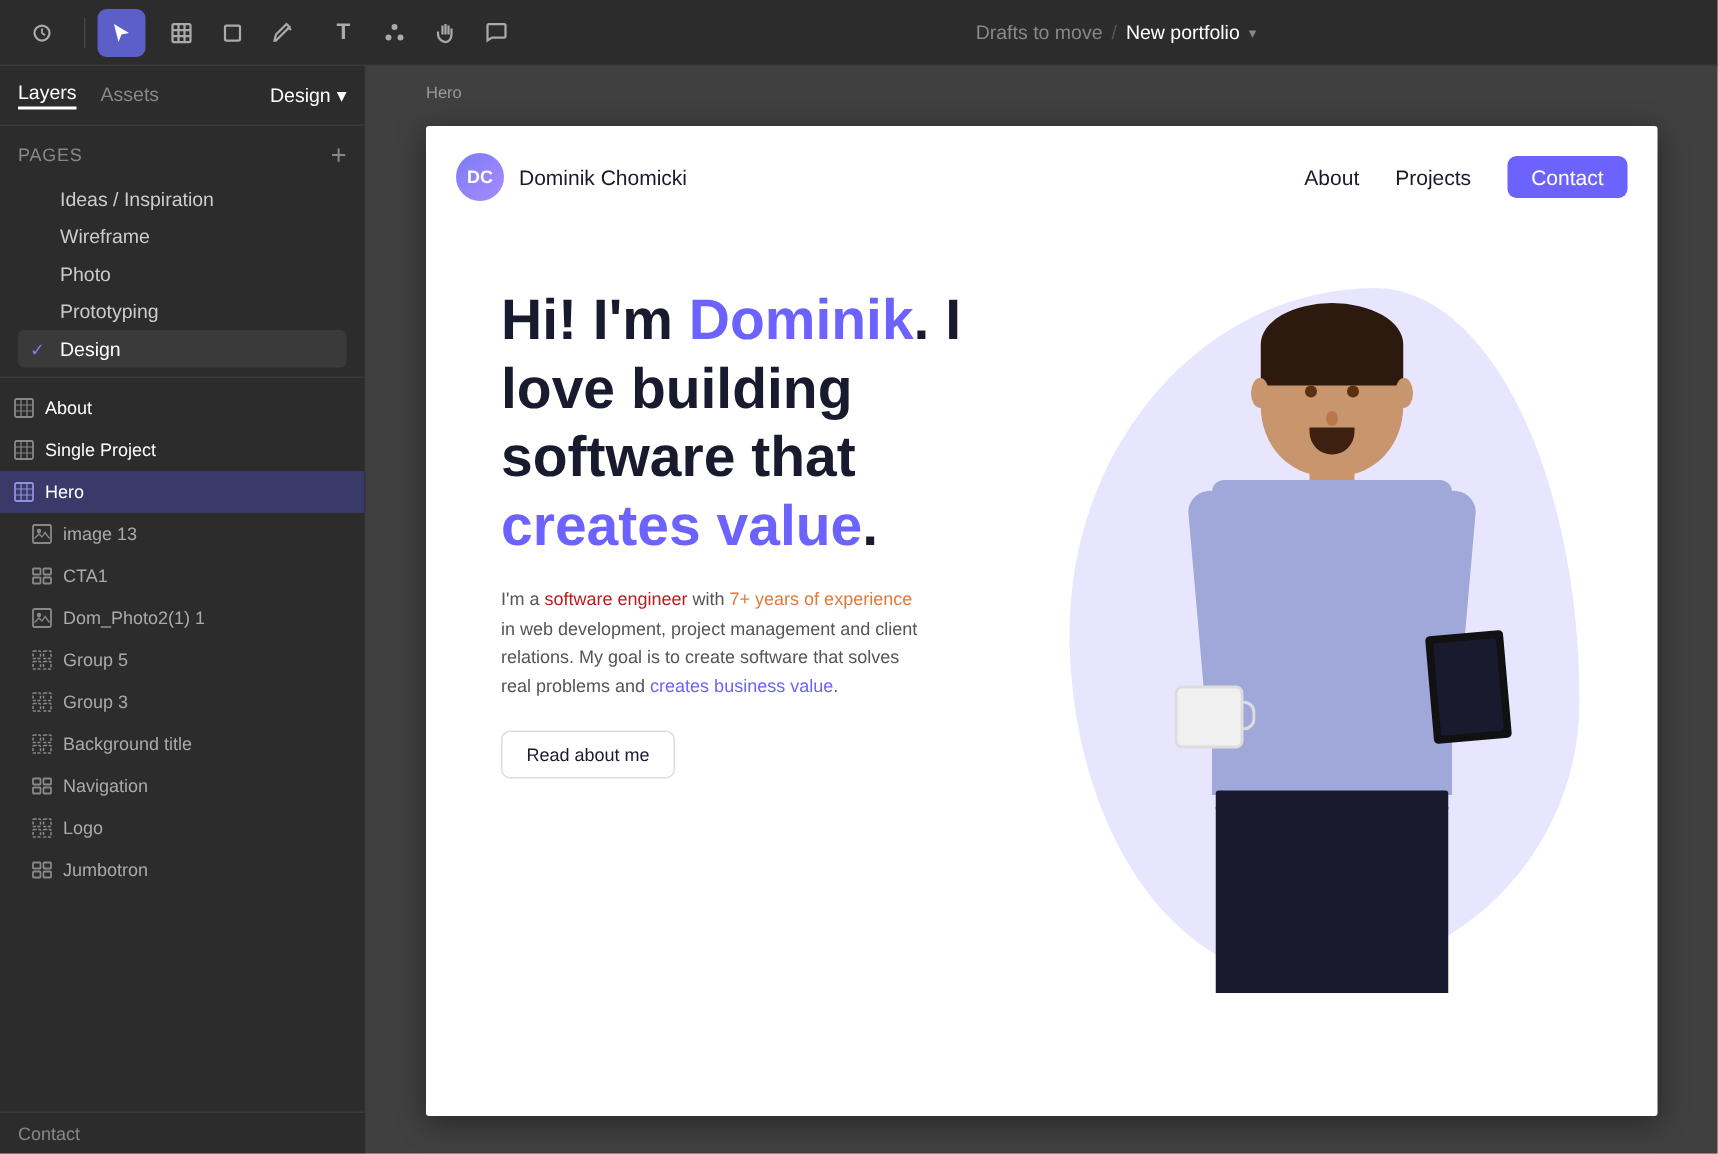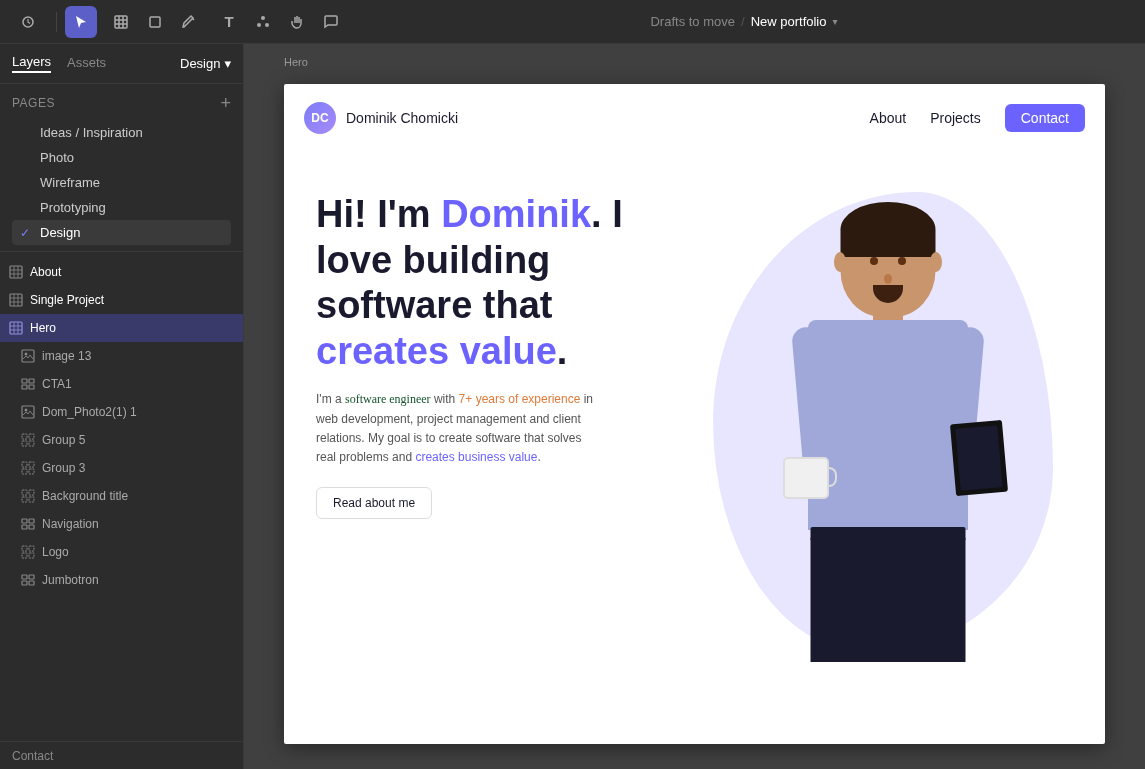--- a/index.html
+++ b/index.html
@@ -186,21 +186,21 @@
       font-size: 14px;
     }
 
     .hero-body {
       display: flex;
       padding: 20px 32px 40px;
       gap: 20px;
       align-items: flex-start;
       position: relative;
     }
-    .hero-text { flex: 1; padding-top: 20px; }
+    .hero-text { flex: 1; padding-top: 20px; margin-left: 18px; }
     .hero-headline {
       font-size: 38px;
       font-weight: 700;
       color: #1a1a2e;
       line-height: 1.2;
       margin-bottom: 16px;
     }
     .hero-description {
       font-size: 12px;
       color: #555;
@@ -357,25 +357,25 @@
         <span class="pages-title">Pages</span>
         <span class="pages-add">+</span>
       </div>
 
       <div class="page-item">
         <span class="check"> </span>
         <span>Ideas / Inspiration</span>
       </div>
       <div class="page-item">
         <span class="check"> </span>
-        <span>Photo</span>
+        <span>Wireframe</span>
       </div>
       <div class="page-item">
         <span class="check"> </span>
-        <span>Wireframe</span>
+        <span>Photo</span>
       </div>
       <div class="page-item">
         <span class="check"> </span>
         <span>Prototyping</span>
       </div>
       <div class="page-item active">
         <span class="check" style="color:#7c7cf7;">✓</span>
         <span>Design</span>
       </div>
     </div>
@@ -544,21 +544,21 @@
           <span class="hero-nav-contact">Contact</span>
         </div>
       </div>
 
       <div class="hero-body">
         <div class="hero-text">
           <div class="hero-headline">
             <span>Hi! I'm </span><span style="color:#6c63ff;">Dominik</span><span>. I love building software that </span><span style="color:#6c63ff;">creates value</span><span>.</span>
           </div>
           <p class="hero-description">
-            <span>I'm a </span><span style="color:#14532d;font-family:Liberation Serif, serif;">software engineer</span><span> with </span><span style="color:#e07b39;">7+ years of experience</span><span> in web development, project management and client relations. My goal is to create software that solves real problems and </span><span style="color:#6c63ff;text-align:center;">creates business value</span><span>.</span>
+            <span>I'm a </span><span style="color:#b91c1c;">software engineer</span><span> with </span><span style="color:#e07b39;">7+ years of experience</span><span> in web development, project management and client relations. My goal is to create software that solves real problems and </span><span style="color:#6c63ff;text-align:center;">creates business value</span><span>.</span>
           </p>
           <div class="hero-buttons">
             <button class="btn-secondary">Read about me</button>
           </div>
         </div>
 
         <div class="hero-image-area">
           <div class="hero-blob"></div>
           <div class="hero-person">
 

